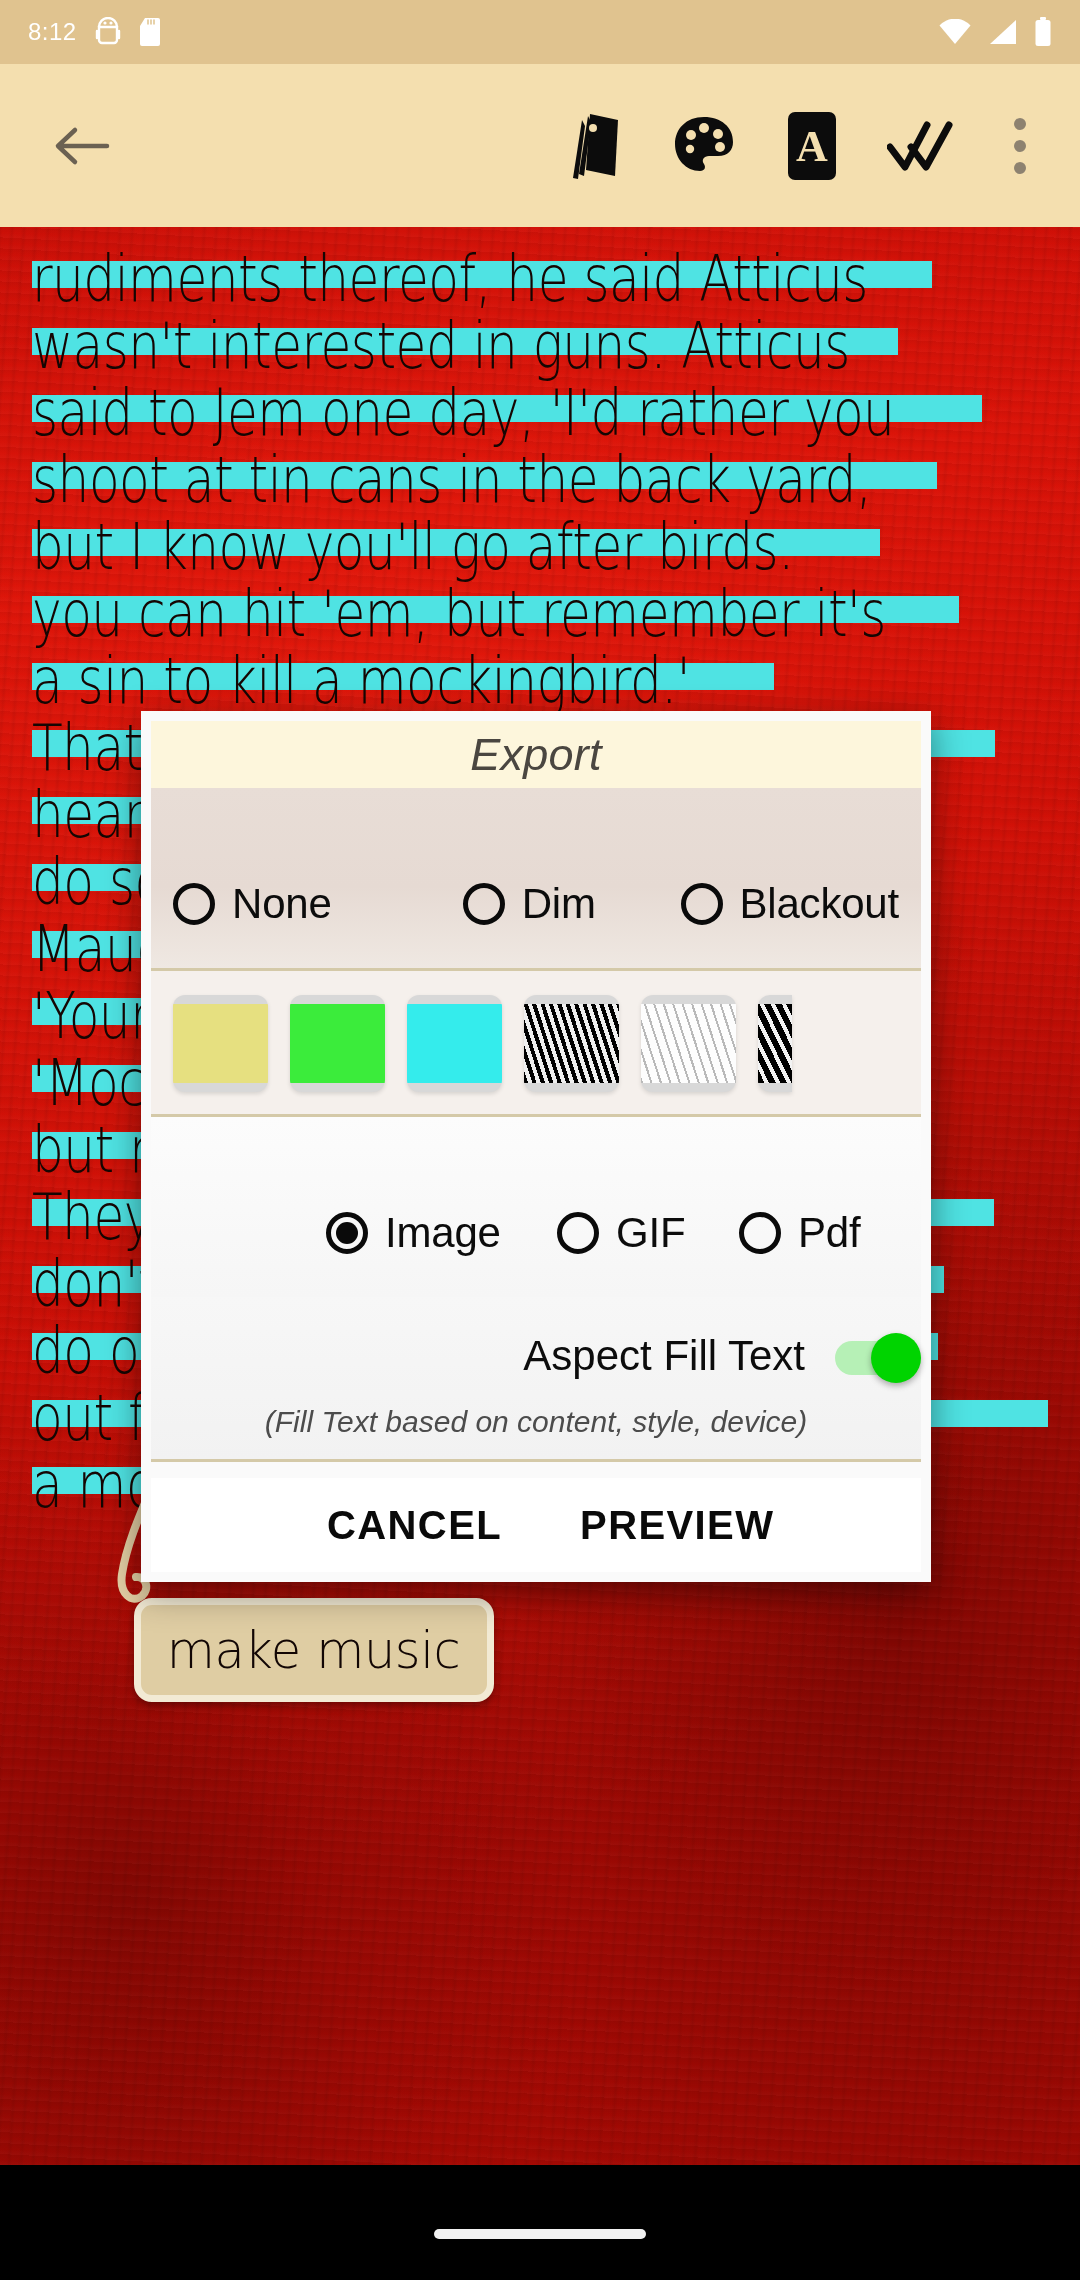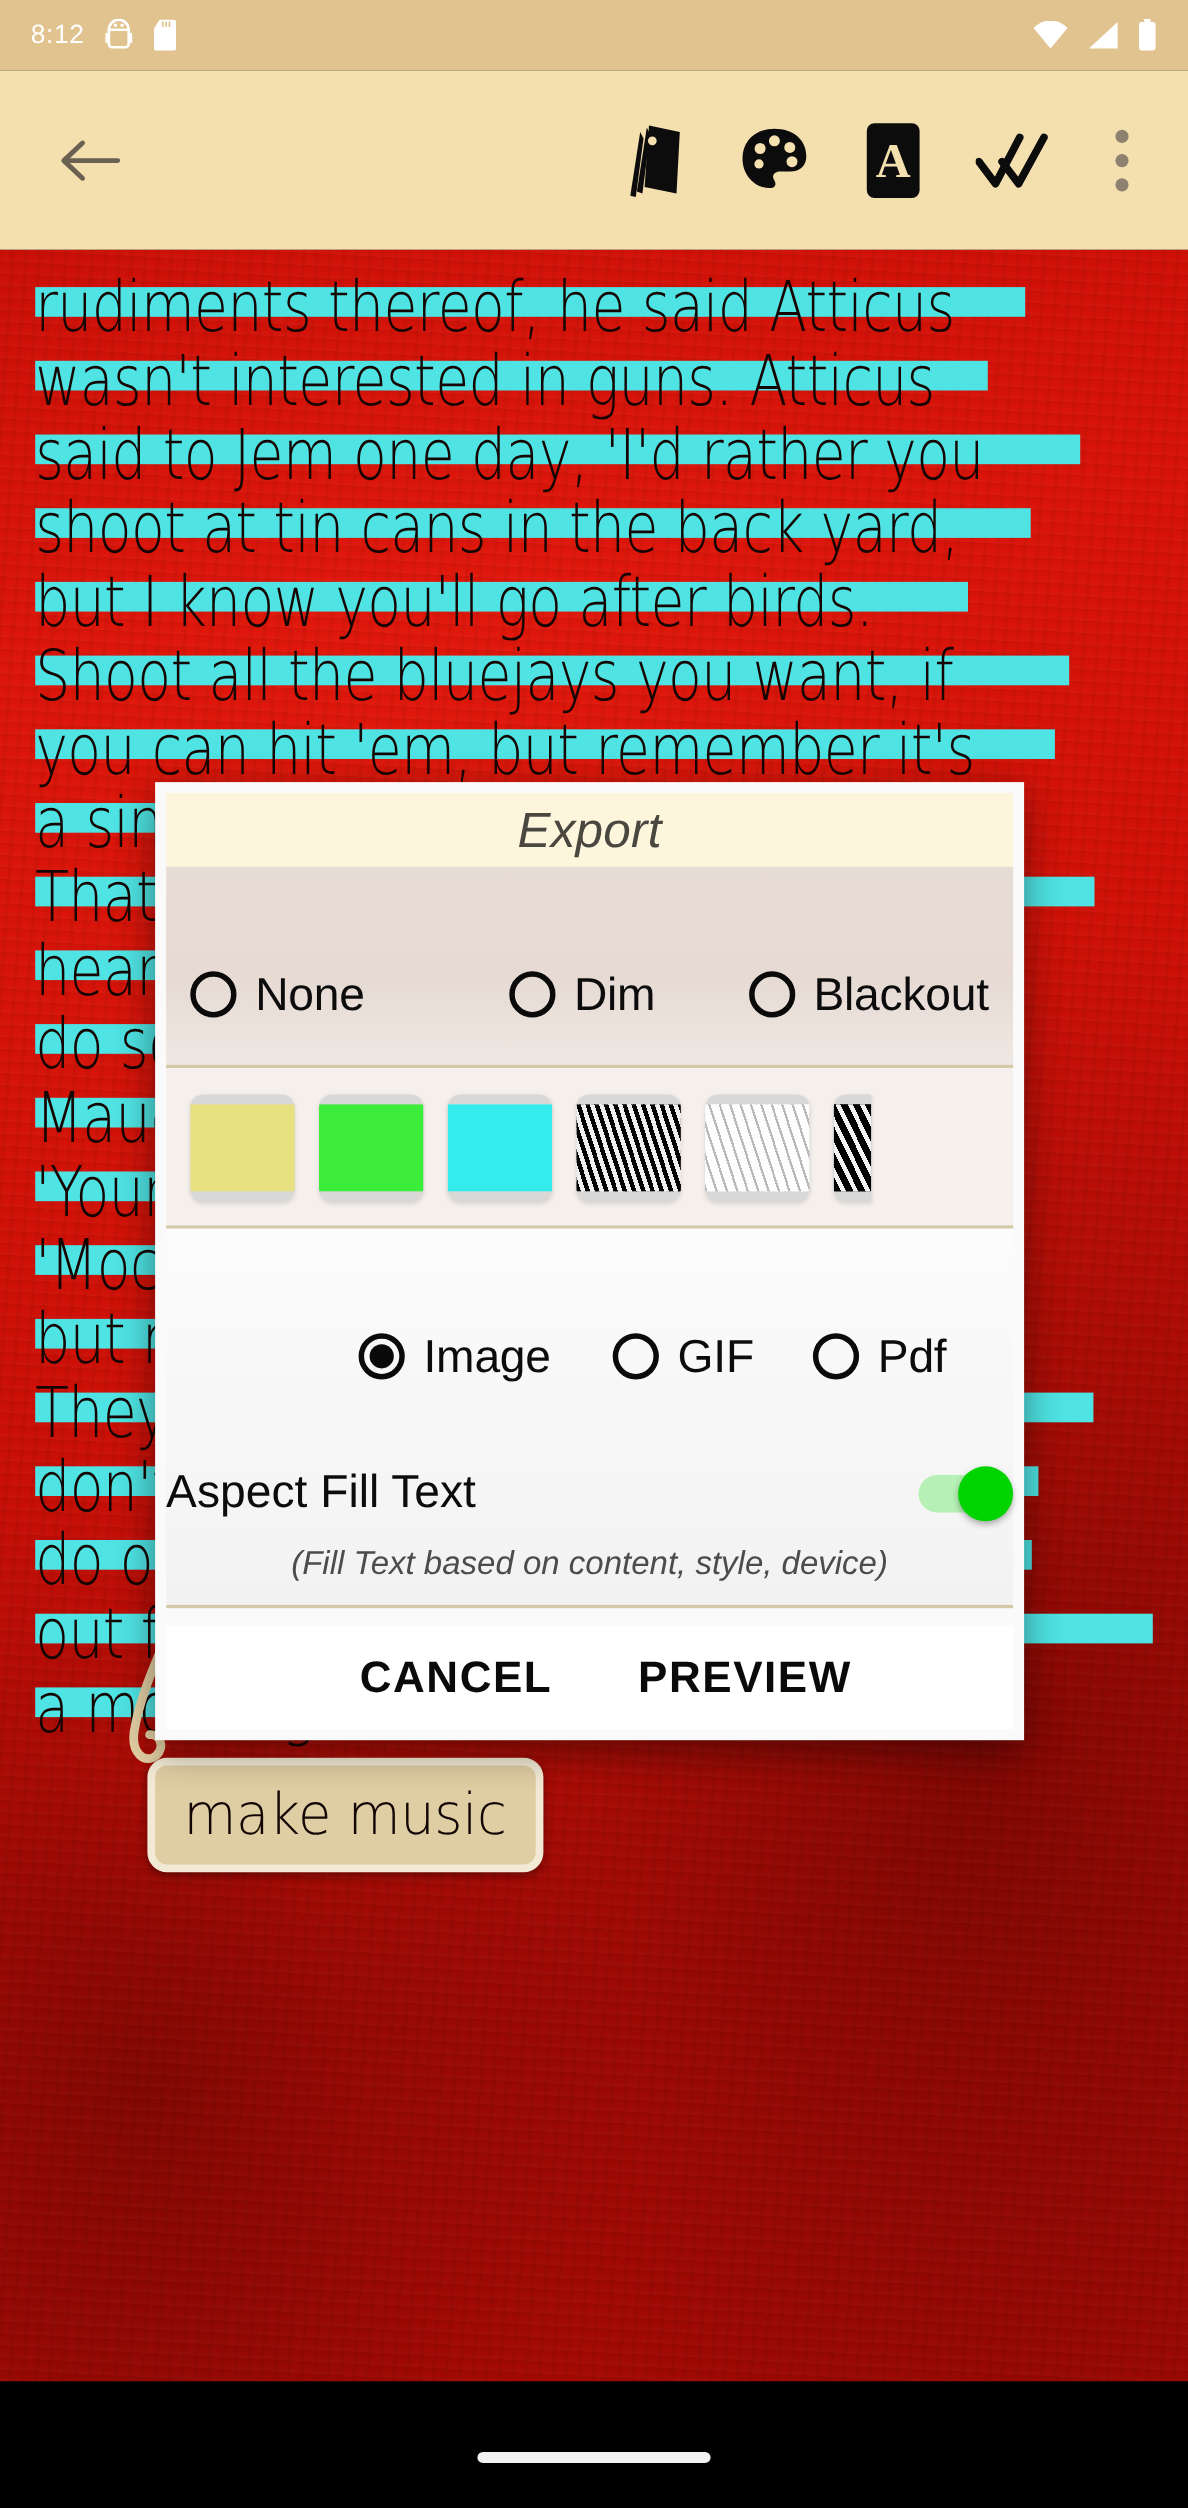--- a/index.html
+++ b/index.html
@@ -319,21 +319,21 @@
   
   .sec-toggle {
     background: linear-gradient(180deg, #f7f7f7 0%, #f2f2f2 100%);
     margin: 0 10px;
     padding: 22px 0 14px 0;
     border-bottom: 3px solid #d4c9a8;
   }
   .toggle-row {
     display: flex;
     align-items: center;
-    justify-content: space-between;
+    justify-content: flex-end;
     gap: 30px;
     height: 74px;
   }
   .toggle-row .tlabel {
     font-size: 42px;
     color: #0c0c0c;
   }
   .switch {
     position: relative;
     width: 86px;
@@ -402,24 +402,20 @@
           <span class="hl" style="width: 950px; background: rgb(79, 227, 227);"></span>
           <span class="txt">said to Jem one day, 'I'd rather you</span>
         </div>
         <div class="tline">
           <span class="hl" style="width: 905px; background: rgb(79, 227, 227);"></span>
           <span class="txt">shoot at tin cans in the back yard,</span>
         </div>
         <div class="tline">
           <span class="hl" style="width: 848px; background: rgb(79, 227, 227);"></span>
           <span class="txt">but I know you'll go after birds.</span>
-        </div>
-        <div class="tline">
-          <span class="hl" style="width: 940px; background: rgb(79, 227, 227);"></span>
-          <span class="txt">Shoot all the bluejays you want, if</span>
         </div>
         <div class="tline">
           <span class="hl" style="width: 927px; background: rgb(79, 227, 227);"></span>
           <span class="txt">you can hit 'em, but remember it's</span>
         </div>
         <div class="tline">
           <span class="hl" style="width: 742px; background: rgb(79, 227, 227);"></span>
           <span class="txt">a sin to kill a mockingbird.'</span>
         </div>
         <div class="tline">

